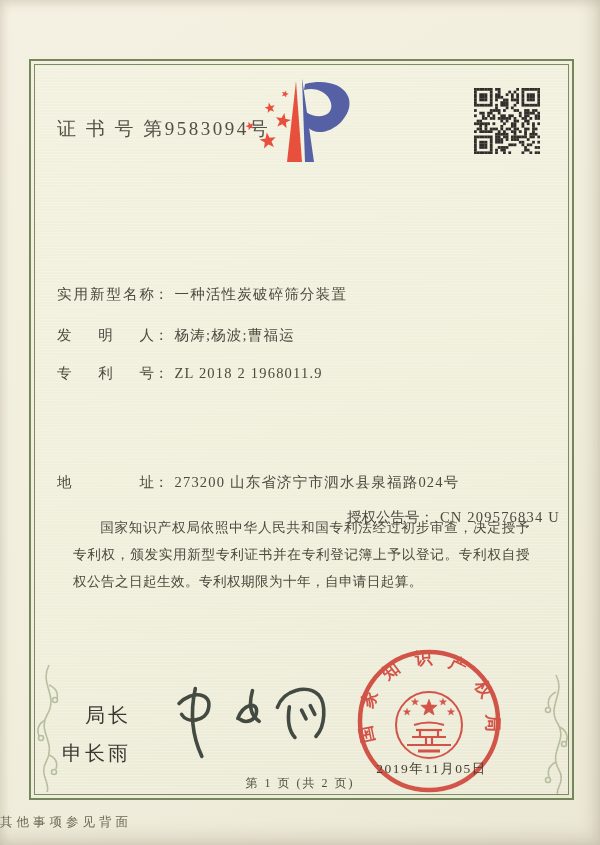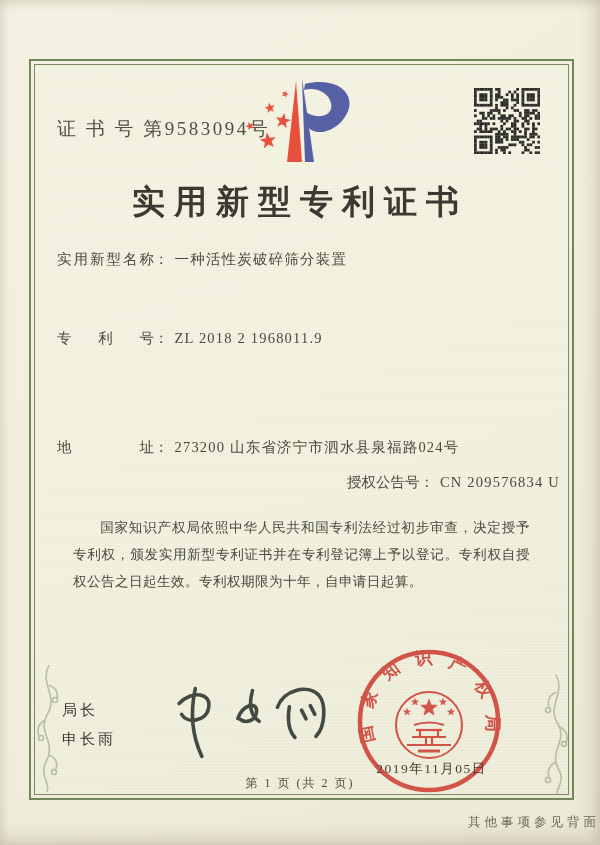--- a/index.html
+++ b/index.html
@@ -20,34 +20,34 @@
       linear-gradient(160deg,#f2f1df 0%,#efefdc 60%,#ecead6 100%);
   }
   .cert-no{position:absolute;left:57px;top:88px;font-size:19px;letter-spacing:2.5px;color:#524f44;margin-top:28px;}
   .logo{position:absolute;left:236px;top:74px;width:130px;height:98px;}
   .qr{position:absolute;left:474px;top:88px;width:66px;height:66px;}
   .qr svg{width:100%;height:100%;display:block;}
   .title{
     position:absolute;left:0;right:0;top:180px;text-align:center;
     font-size:33px;font-weight:600;letter-spacing:9px;color:#3b3a32;
   }
-  .frow{position:absolute;left:57px;font-size:14.5px;color:#4c4a3e;white-space:nowrap;}
+  .frow{position:absolute;left:57px;font-size:14.5px;color:#4c4a3e;white-space:nowrap;margin-top:35px;}
   .flabel{display:inline-block;width:97px;text-align:justify;text-align-last:justify;vertical-align:bottom;}
   .fcolon{margin-right:6px;}
   .fval{letter-spacing:1.2px;}
   .r1{top:250px}.r2{top:291px}.r3{top:329px}.r4{top:367px}.r5{top:403px}.r6{top:438px}.r7{top:473px}
   .grant2{position:absolute;left:290px;top:0;}
   .paras{position:absolute;left:57px;top:499px;width:489px;font-size:13.6px;line-height:1.98;color:#4a4a3d;text-align:justify;}
   .paras p{margin:16px;text-indent:2em;letter-spacing:.4px;}
-  .signer{position:absolute;left:62px;top:696px;font-size:15px;letter-spacing:3px;color:#3a3a32;line-height:1.9;}
+  .signer{position:absolute;left:62px;top:696px;font-size:20px;letter-spacing:3px;color:#3a3a32;line-height:1.9;text-align:right;}
   .signature{position:absolute;left:166px;top:678px;width:165px;height:84px;}
   .seal{position:absolute;left:341px;top:633px;width:176px;height:176px;}
   .seal-date{position:absolute;left:349px;top:760px;width:165px;text-align:center;font-size:13.5px;letter-spacing:1.5px;color:#453f33;}
   .page-footer{position:absolute;left:0;right:0;top:775px;text-align:center;font-size:12px;letter-spacing:2px;color:#4d4c40;}
-  .back-note{position:absolute;left:0;right:0;top:814px;text-align:right;font-size:12.5px;letter-spacing:4px;color:#6a6955;}
+  .back-note{position:absolute;left:0;right:0;top:814px;text-align:left;font-size:12.5px;letter-spacing:4px;color:#6a6955;}
   .flourish{position:absolute;opacity:.5;}
   .fl-left{left:31px;top:660px;width:36px;height:135px;}
   .fl-right{left:534px;top:672px;width:40px;height:125px;}
 </style>
 </head>
 <body>
 
 <div class="page">
 
   <div class="frame">
@@ -379,24 +379,26 @@
         <rect x="8" y="24" width="1.05" height="1.05" fill="#2e2d2a"></rect>
         <rect x="11" y="24" width="1.05" height="1.05" fill="#2e2d2a"></rect>
         <rect x="13" y="24" width="1.05" height="1.05" fill="#2e2d2a"></rect>
         <rect x="18" y="24" width="1.05" height="1.05" fill="#2e2d2a"></rect>
         <rect x="21" y="24" width="1.05" height="1.05" fill="#2e2d2a"></rect>
         <rect x="23" y="24" width="1.05" height="1.05" fill="#2e2d2a"></rect>
         <rect x="24" y="24" width="1.05" height="1.05" fill="#2e2d2a"></rect>
       </svg>
     </div>
 
-  <div class="title">实用新型专利证书</div>
 
   <div class="frow r1">
     <span class="flabel">实用新型名称</span><span class="fcolon">：</span><span class="fval">一种活性炭破碎筛分装置</span>
+  </div>
+  <div class="frow r2">
+    <span class="flabel">发明人</span><span class="fcolon">：</span><span class="fval">杨涛;杨波;曹福运</span>
   </div>
   <div class="frow r3">
     <span class="flabel">专利号</span><span class="fcolon">：</span><span class="fval">ZL 2018 2 1968011.9</span>
   </div>
   <div class="frow r6">
     <span class="flabel">地址</span><span class="fcolon">：</span><span class="fval">273200 山东省济宁市泗水县泉福路024号</span>
   </div>
   <div class="frow r7">
     <span class="grant2">
       <span>授权公告号</span><span class="fcolon">：</span><span class="fval">CN 209576834 U</span>

